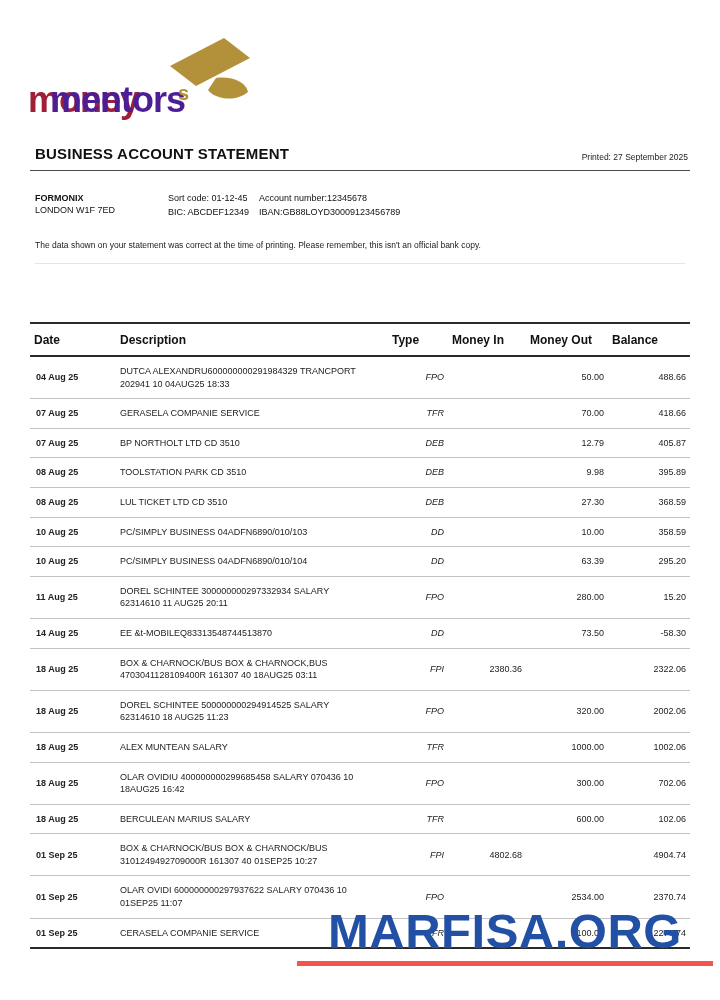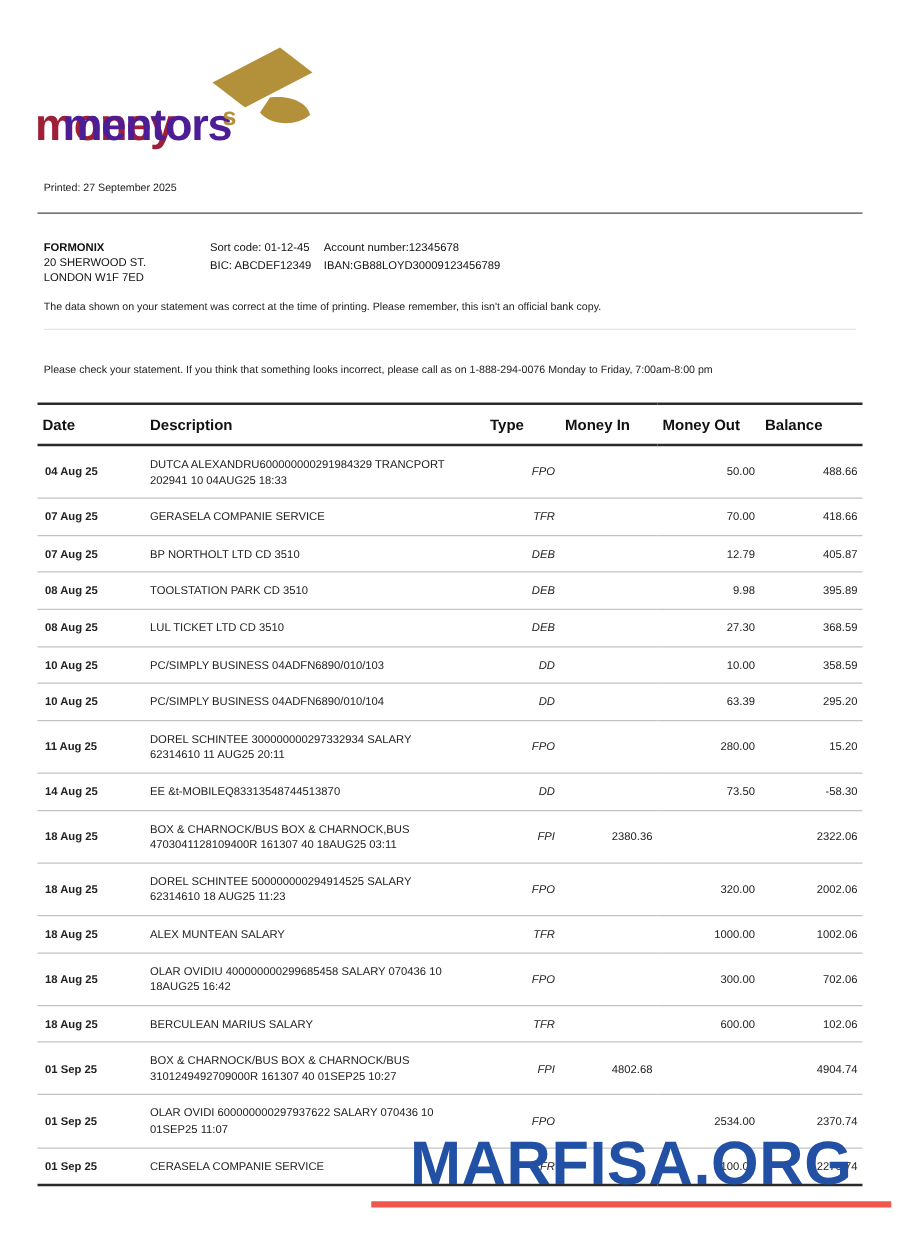--- a/index.html
+++ b/index.html
@@ -61,38 +61,37 @@
     <span class="logo-word1" style="color:#9e1f37;">money</span>
     <span class="logo-word2" style="color:#4c1d95;">mentors</span>
     <svg class="logo-cap" width="105" height="90" viewBox="0 0 105 90">
       <polygon points="12,36 66,8 92,28 38,56" fill="#b3913a"></polygon>
       <path d="M58,48 C74,46 88,52 90,62 C78,72 58,70 50,60 Z" fill="#b3913a"></path>
       <text x="20" y="70" font-size="20" font-weight="bold" fill="#b3913a" font-family="Liberation Sans, sans-serif">s</text>
     </svg>
   </div>
 
   <div class="title-row">
+    <span class="doc-title">BUSINESS ACCOUNT STATEMENT</span>
     <span class="printed">Printed: 27 September 2025</span>
   </div>
   <div class="title-rule"></div>
 
   <div class="account">
     <div class="acct-name">FORMONIX</div>
-    <div>20 SHERWOOD ST.</div>
     <div>LONDON W1F 7ED</div>
     <div class="acct-cols">
       <span>Sort code: 01-12-45</span>
       <span>Account number:12345678</span>
       <span>BIC: ABCDEF12349</span>
       <span>IBAN:GB88LOYD30009123456789</span>
     </div>
   </div>
 
   <div class="notice1">The data shown on your statement was correct at the time of printing. Please remember, this isn't an official bank copy.</div>
-  <div class="notice2">Please check your statement. If you think that something looks incorrect, please call as on 1-888-294-0076 Monday to Friday, 7:00am-8:00 pm</div>
 
   <div class="stmt-table-wrap">
     <table class="stmt">
       <colgroup>
         <col class="col-date">
           <col class="col-desc">
           <col class="col-type">
         <col class="col-in">
           <col class="col-out">
           <col class="col-bal">

